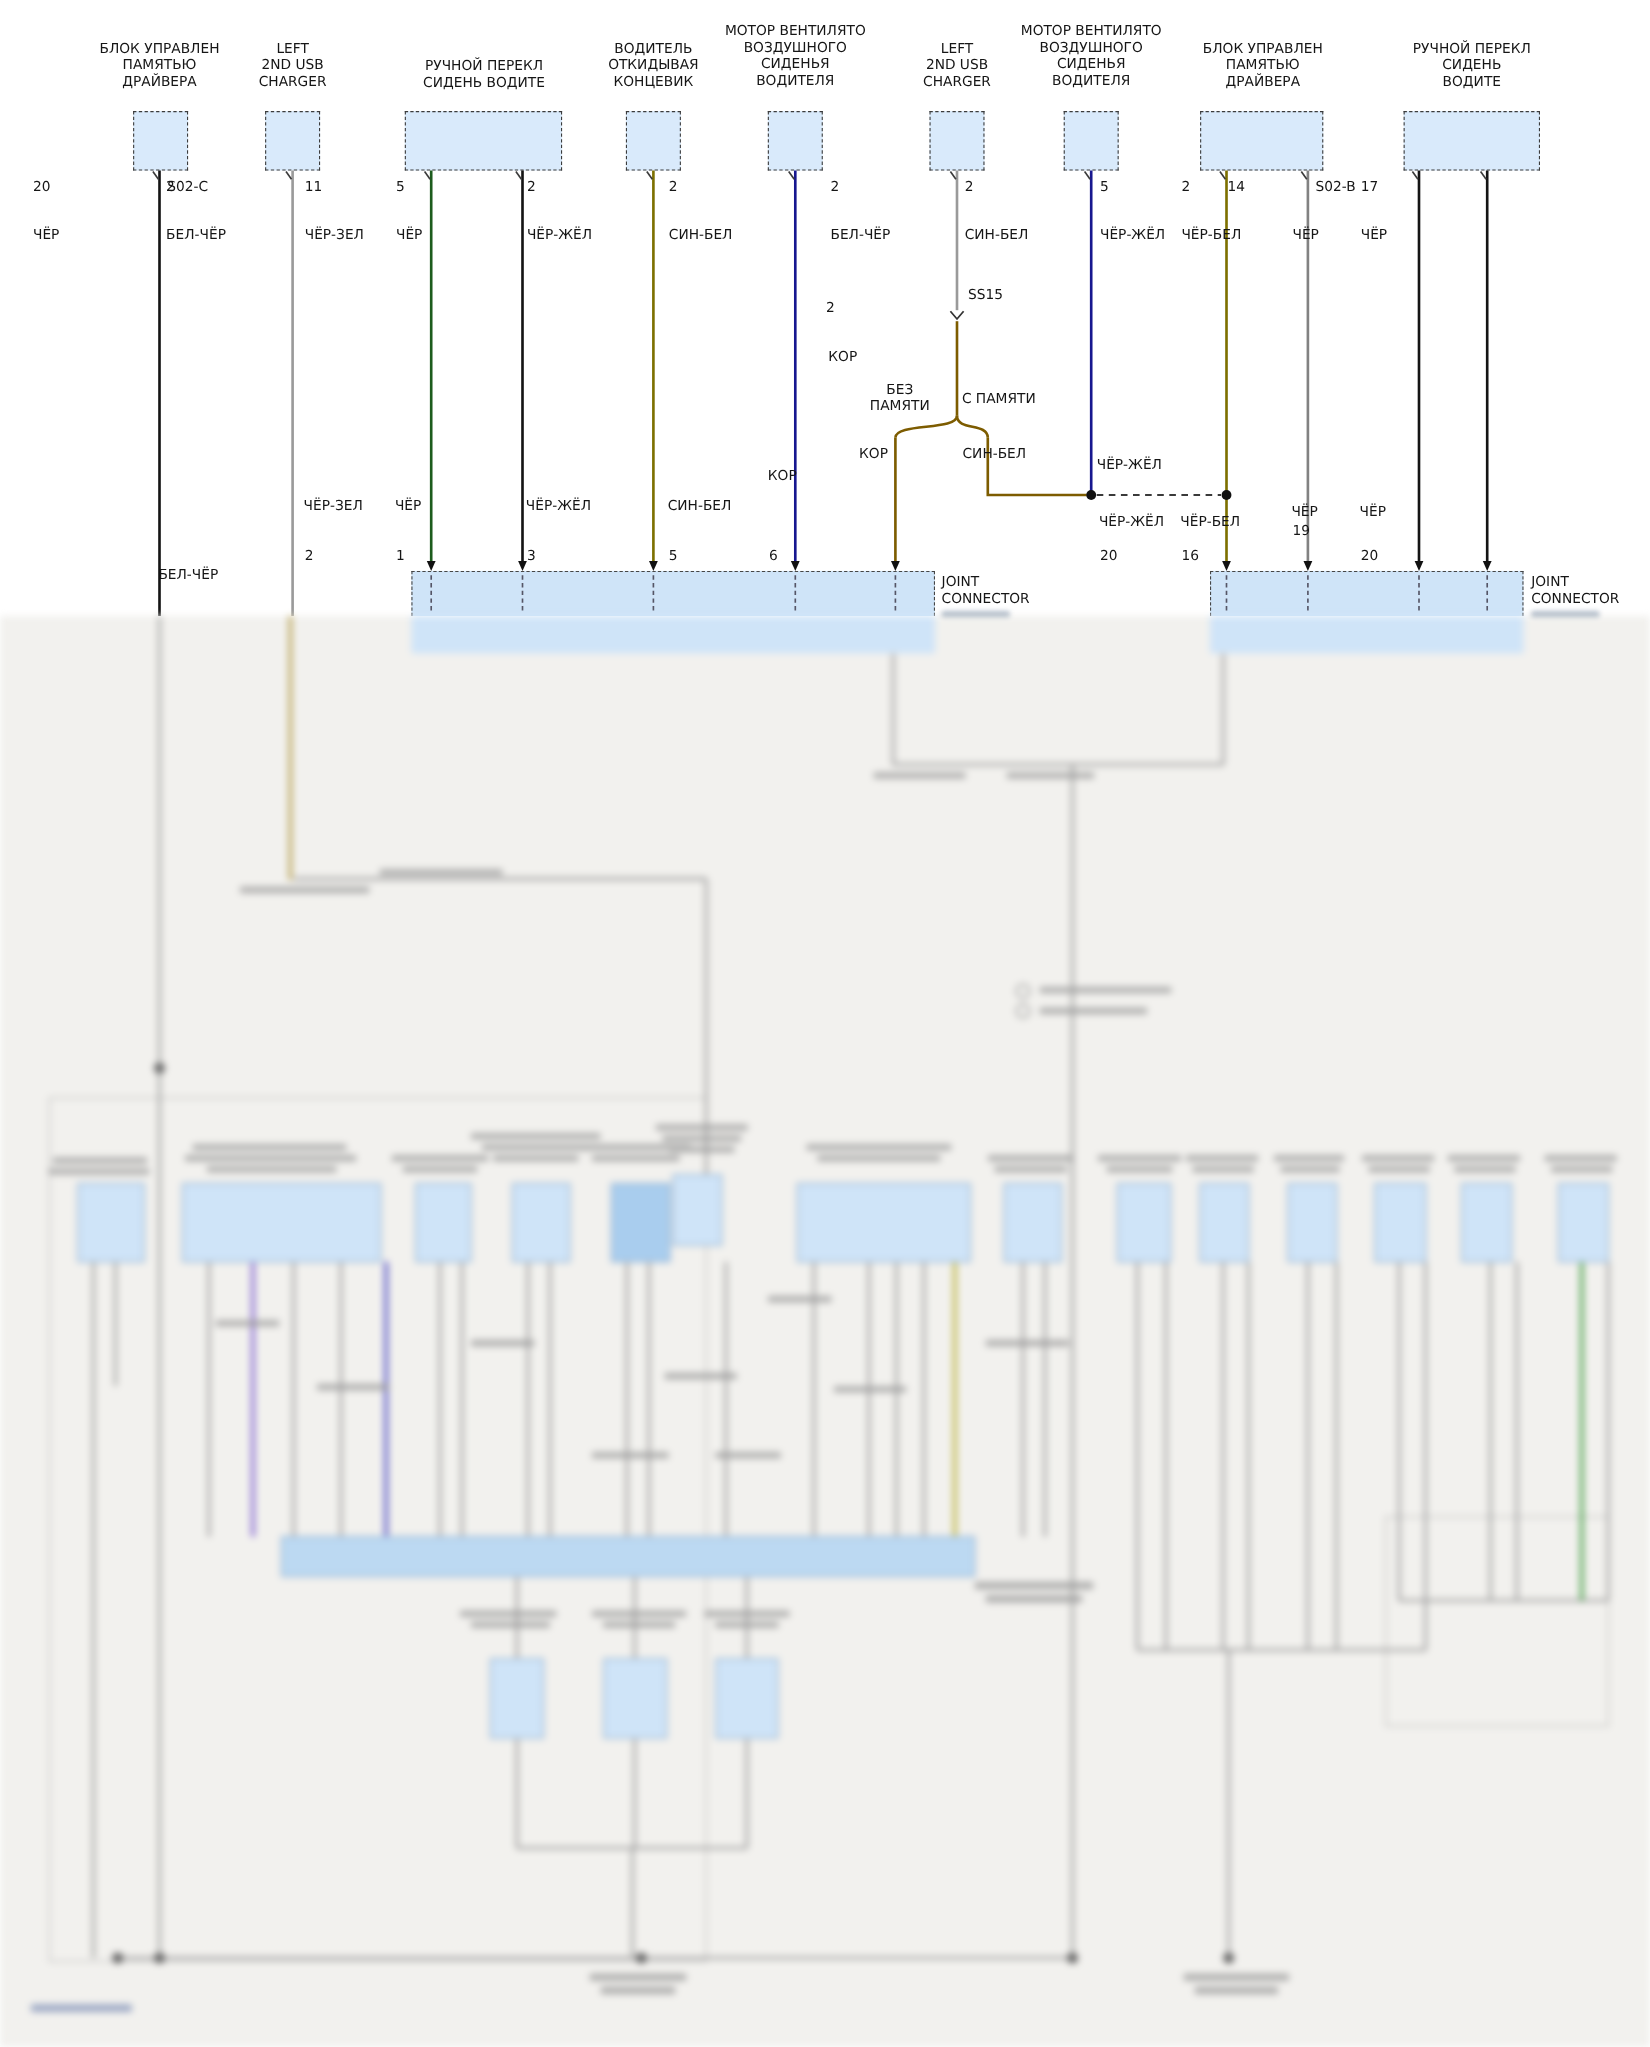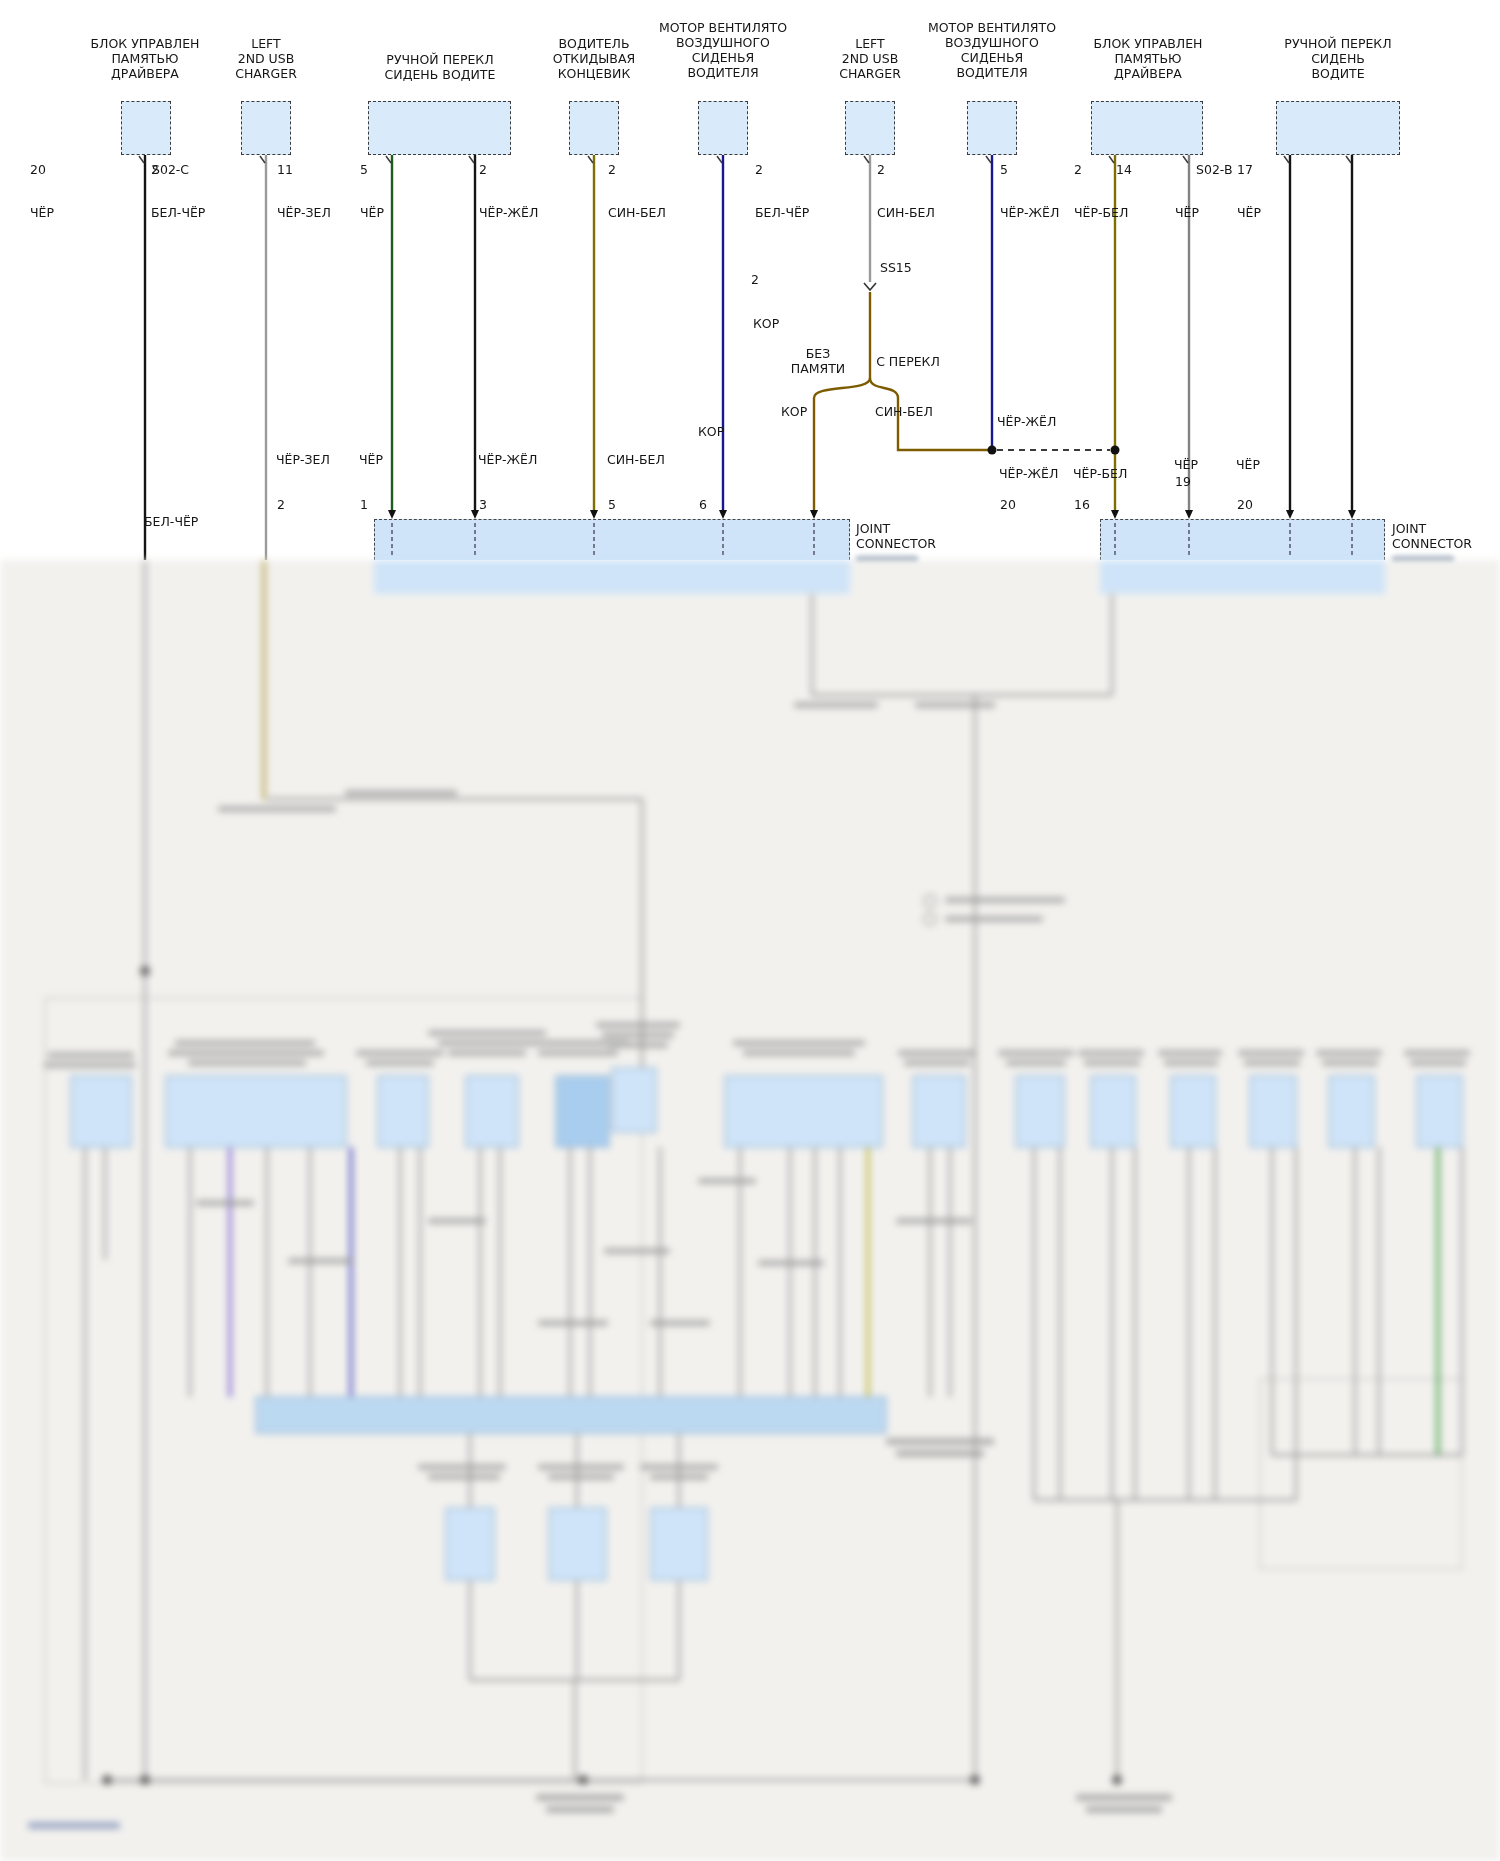--- a/index.html
+++ b/index.html
@@ -155,21 +155,21 @@
   <div class="lbl r" style="left:1000px;top:205px">ЧЁР-ЖЁЛ</div>
   <div class="lbl r" style="left:1074px;top:205px">ЧЁР-БЕЛ</div>
   <div class="lbl r" style="left:1175px;top:205px">ЧЁР</div>
   <div class="lbl r" style="left:1237px;top:205px">ЧЁР</div>
 
   <div class="lbl r" style="left:751px;top:272px">2</div>
   <div class="lbl" style="left:880px;top:260px">SS15</div>
   <div class="lbl r" style="left:753px;top:316px">КОР</div>
   <div class="lbl c" style="left:818px;top:346px">БЕЗ
 ПАМЯТИ</div>
-  <div class="lbl c" style="left:908px;top:354px">С ПЕРЕКЛ</div>
+  <div class="lbl c" style="left:908px;top:354px">С ПАМЯТИ</div>
   <div class="lbl r" style="left:698px;top:424px">КОР</div>
   <div class="lbl r" style="left:781px;top:404px">КОР</div>
   <div class="lbl r" style="left:875px;top:404px">СИН-БЕЛ</div>
   <div class="lbl r" style="left:997px;top:414px">ЧЁР-ЖЁЛ</div>
 
   <div class="lbl r" style="left:276px;top:452px">ЧЁР-ЗЕЛ</div>
   <div class="lbl r" style="left:359px;top:452px">ЧЁР</div>
   <div class="lbl r" style="left:478px;top:452px">ЧЁР-ЖЁЛ</div>
   <div class="lbl r" style="left:607px;top:452px">СИН-БЕЛ</div>
   <div class="lbl r" style="left:999px;top:466px">ЧЁР-ЖЁЛ</div>

